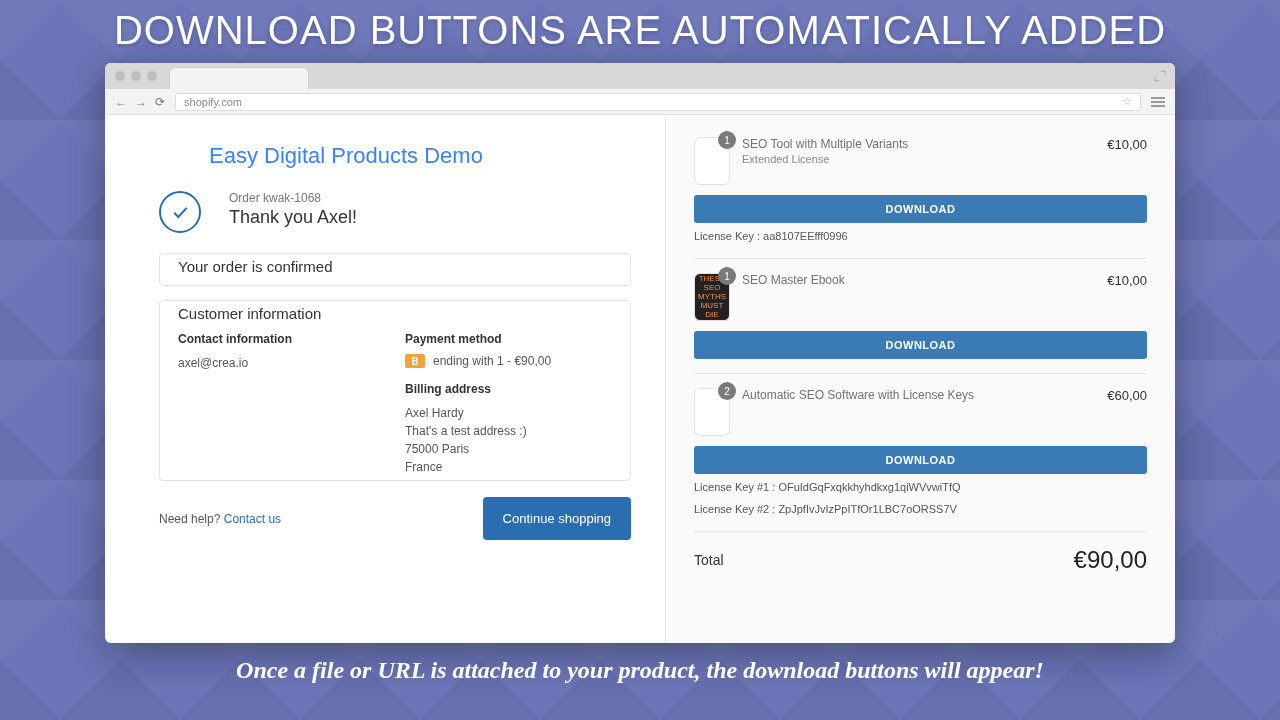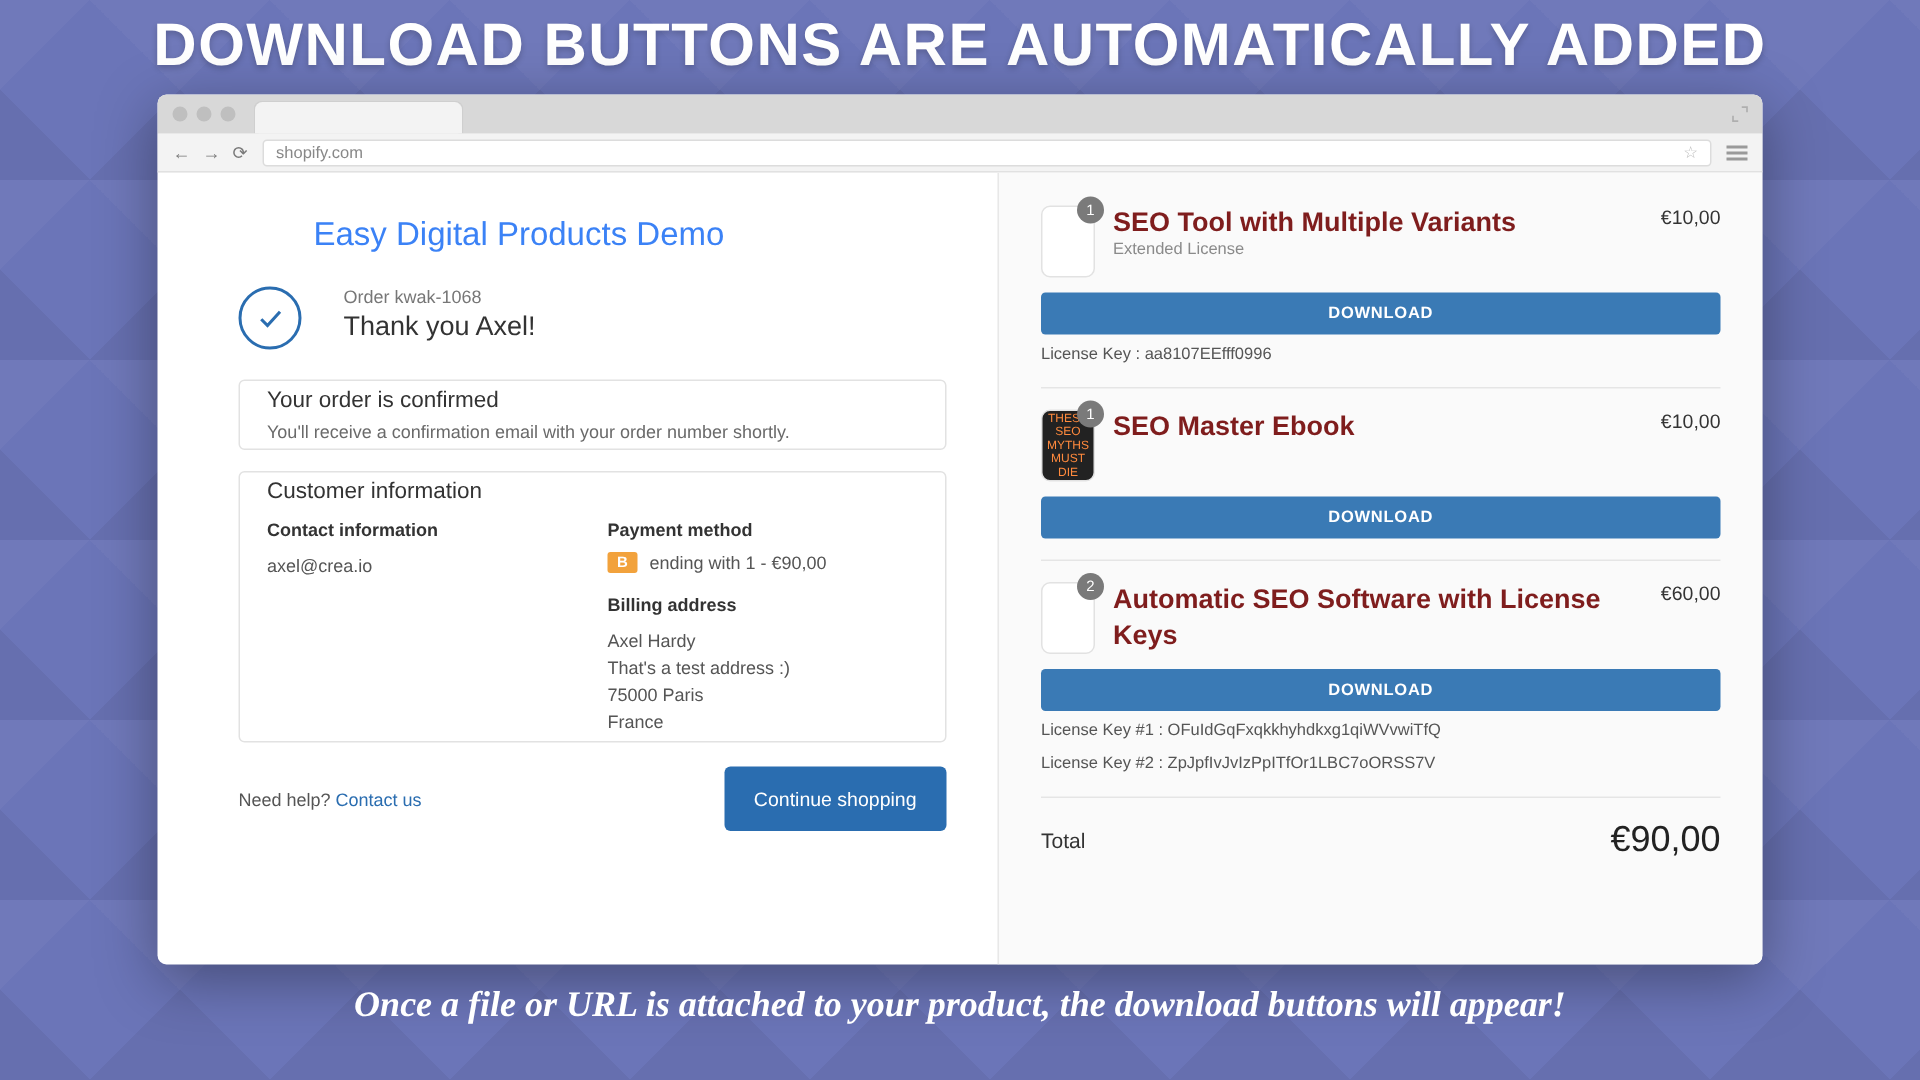--- a/index.html
+++ b/index.html
@@ -9,21 +9,21 @@
     background: #6b75b8;
     background-image:
       linear-gradient(135deg, rgba(255,255,255,0.03) 25%, transparent 25%),
       linear-gradient(225deg, rgba(255,255,255,0.03) 25%, transparent 25%),
       linear-gradient(45deg,  rgba(0,0,0,0.05) 25%, transparent 25%),
       linear-gradient(315deg, rgba(0,0,0,0.05) 25%, transparent 25%);
     background-size: 120px 120px;
     display: flex; flex-direction: column; align-items: center;
   }
   .headline {
-    color: #fff; font-weight: 700; font-size: 40px; letter-spacing: 1px;
+    color: #fff; font-weight: 400; font-size: 40px; letter-spacing: 1px;
     text-align: center; margin-top: 8px; font-family: Arial Black, Arial, sans-serif;
     text-shadow: 0 2px 4px rgba(0,0,0,.2);
   }
   .footer-line {
     color: #fff; font-size: 24px; font-style: italic; font-weight: 600; text-align: center;
     margin-top: 14px; font-family: Georgia, 'Times New Roman', serif;
   }
   .browser {
     width: 1070px; height: 580px; background: #fff; border-radius: 6px;
     box-shadow: 0 10px 40px rgba(0,0,0,.35); margin-top: 10px; overflow: hidden;
@@ -72,21 +72,21 @@
   .primary-btn { background:#2a6db0; color:#fff; border:none; border-radius:4px; padding: 14px 20px; font-size:13px; cursor:pointer;}
 
   .item { margin-bottom: 14px;}
   .item-head { display:flex; gap:12px; align-items:flex-start;}
   .thumb-wrap{position:relative;}
   .thumb { width:36px; height:48px; border:1px solid #e2e2e2; border-radius:6px; background:#fff; display:flex; align-items:center; justify-content:center; overflow:hidden; font-size:8px; text-align:center; line-height:1.1;}
   .thumb.dark{background:#222;color:#ff8a3d;}
   .thumb.blue{color:#5a7fbf;}
   .qty-badge { position:absolute; top:-6px; right:-6px; width:18px; height:18px; border-radius:50%; background:#7a7a7a; color:#fff; font-size:10px; display:flex; align-items:center; justify-content:center;}
   .item-info{ flex:1; }
-  .item-title { font-size:18px; font-weight:700; color:#7f1d1d; line-height:1.3;}
+  .item-title { font-size:12px; font-weight:400; color:#737373; line-height:1.3;}
   .item-variant { font-size:11px; color:#8a8a8a;}
   .item-price { font-size:13px; font-weight:500; color:#333; white-space:nowrap;}
   .dl-btn { width:100%; background:#3a7ab5; color:#fff; border:none; border-radius:3px; padding:8px 0; font-size:11px; font-weight:700; letter-spacing:.5px; margin-top:10px; cursor:pointer;}
   .license-line { font-size:11px; color:#555; margin-top:6px; line-height:1.4;}
   .divider { border:none; border-top:1px solid #e5e5e5; margin:14px 0;}
   .total-row { display:flex; justify-content:space-between; align-items:center; margin-top:8px;}
   .total-label { font-size:14px; color:#333;}
   .total-val { font-size:24px; font-weight:500; color:#222;}
 </style>
 </head>
@@ -136,21 +136,20 @@
               </svg>
           </div>
           <div>
             <div class="order-num">Order kwak-1068</div>
             <div class="thank-text">Thank you Axel!</div>
           </div>
         </div>
 
         <div class="card">
           <h3>Your order is confirmed</h3>
-          <div class="sub">You'll receive a confirmation email with your order number shortly.</div>
         </div>
 
         <div class="card">
           <h3>Customer information</h3>
           <div class="info-grid">
             <div class="info-col">
               <div class="sect-label">Contact information</div>
               <div class="sect-val">axel@crea.io</div>
             </div>
             <div class="info-col">

